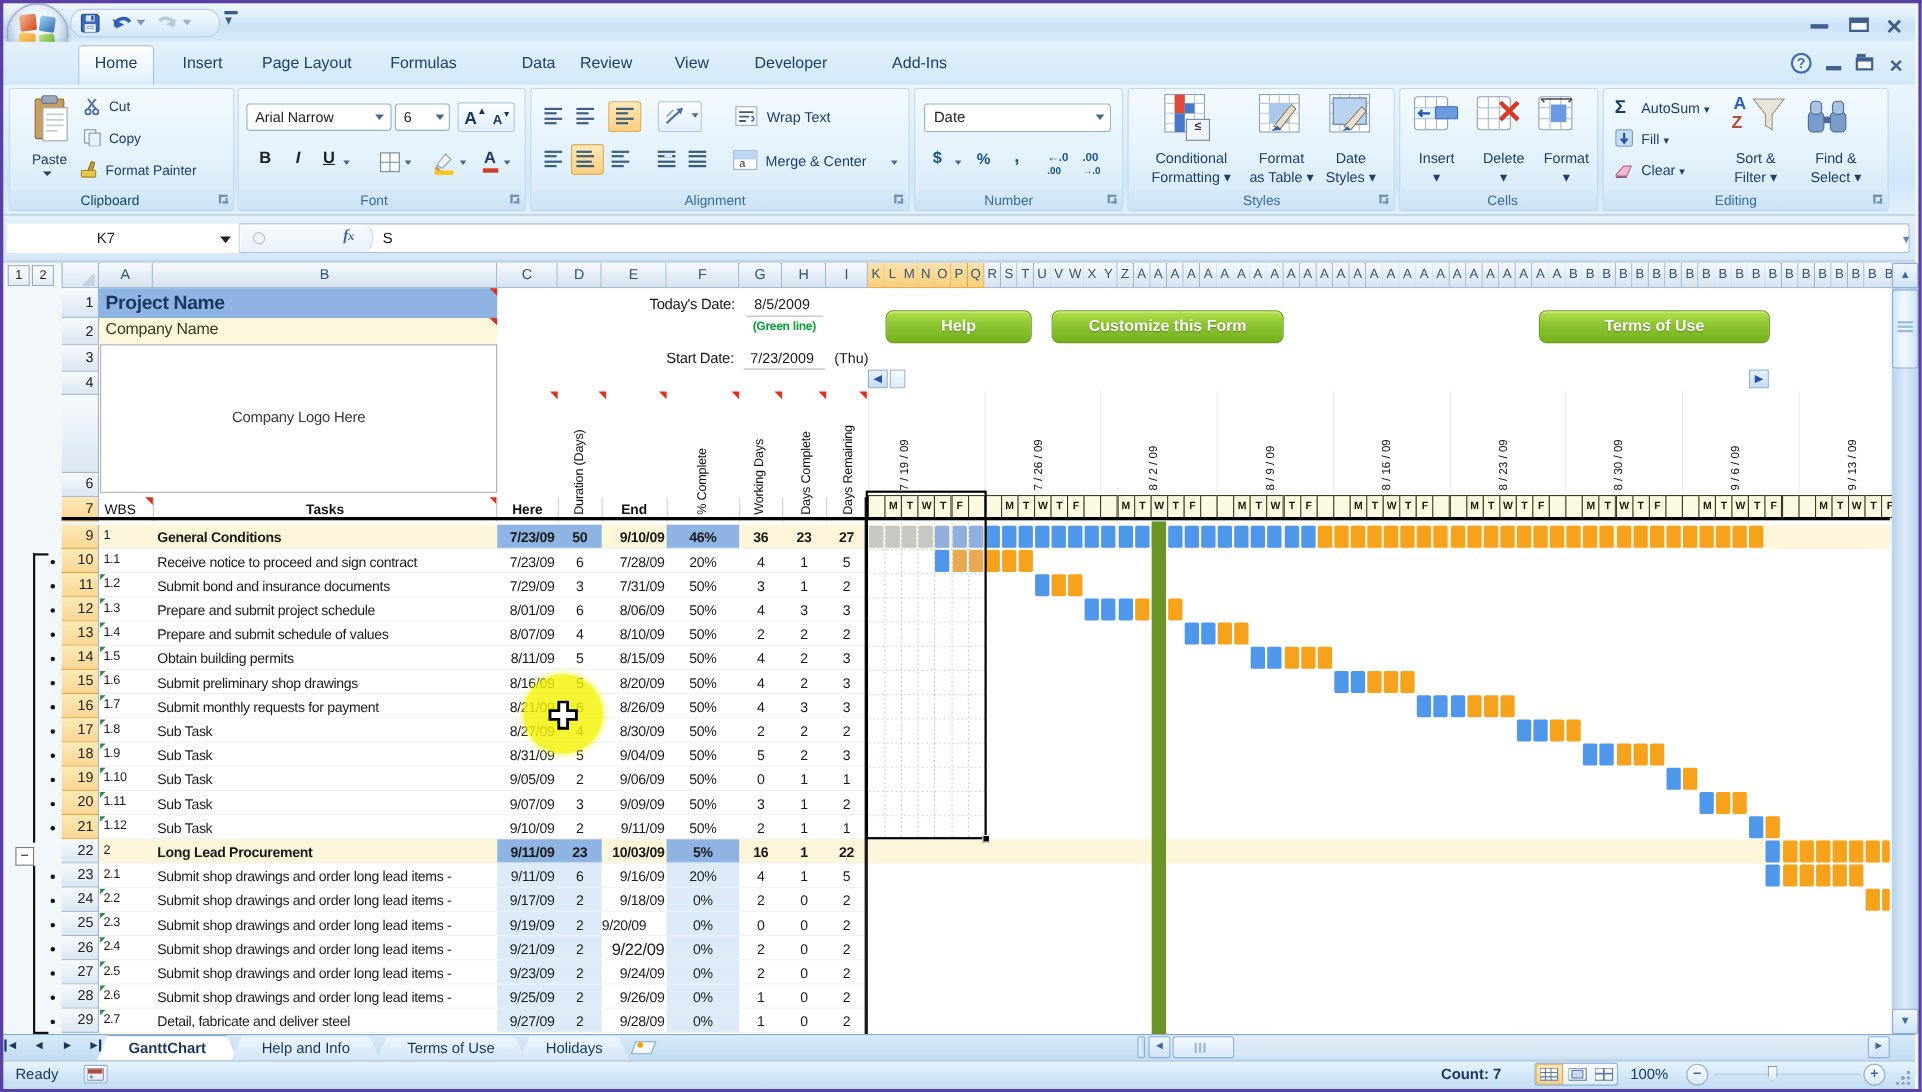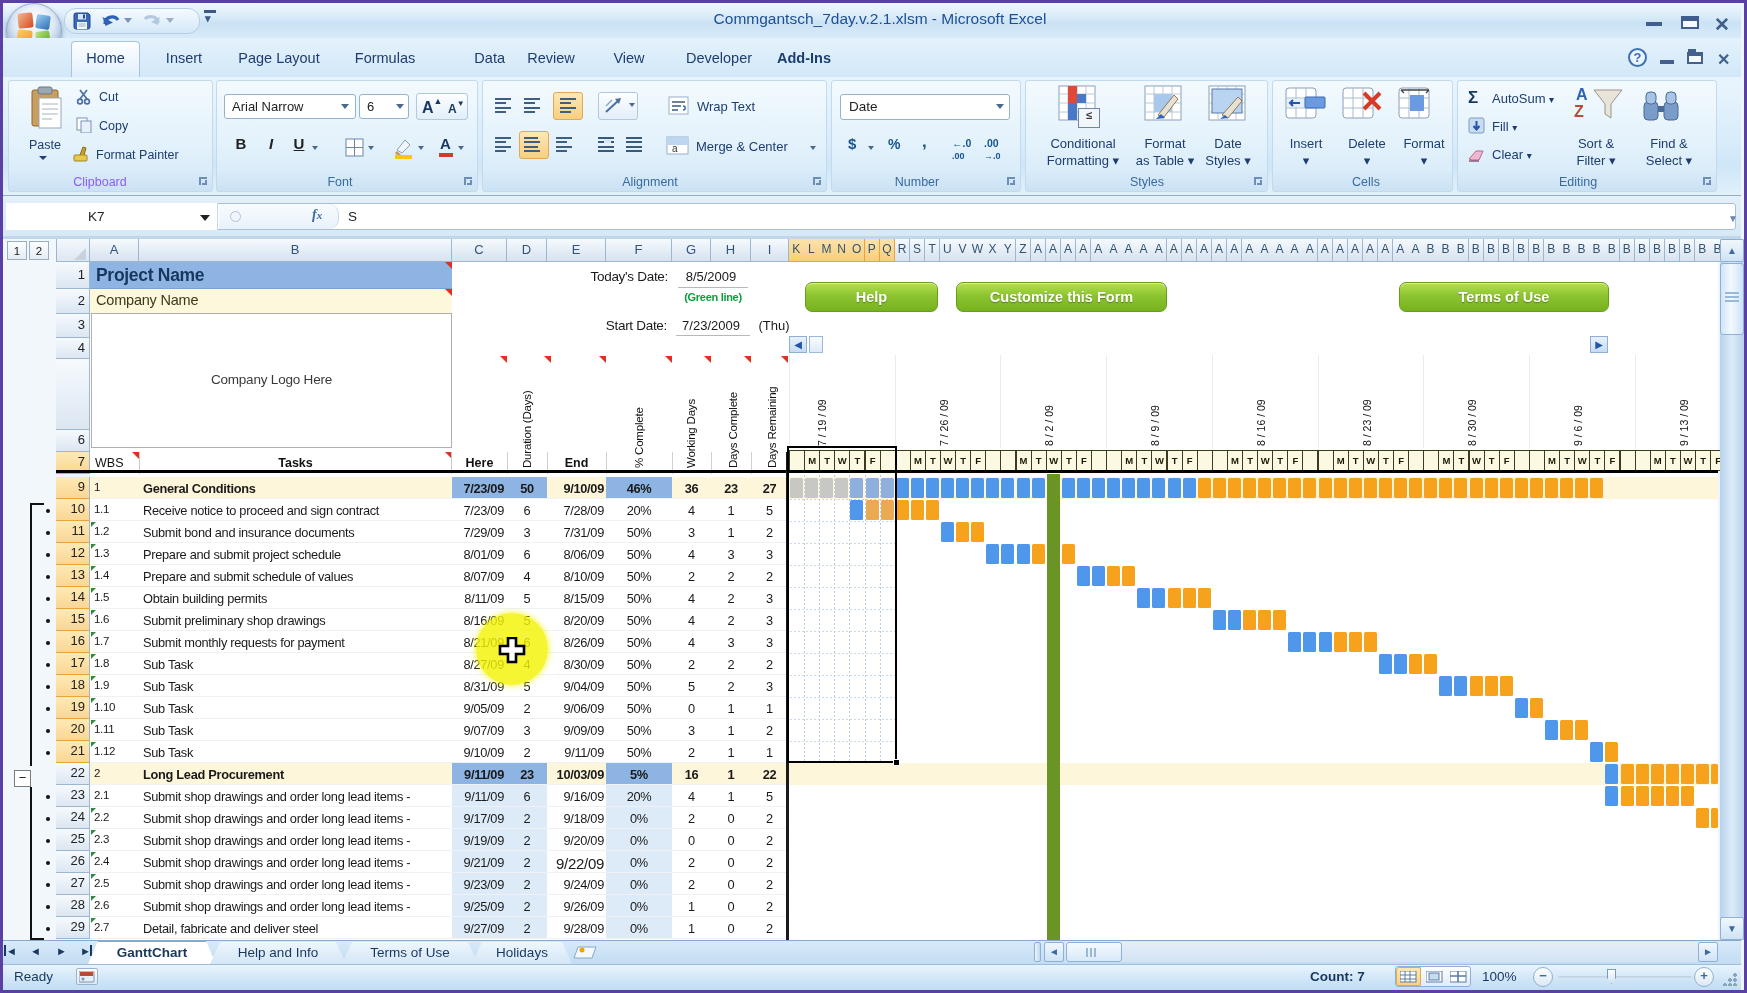--- a/index.html
+++ b/index.html
@@ -33,45 +33,44 @@
     </svg>
 <div class="abs" style="left:124px;top:18px;width:0;height:0;border-left:4px solid transparent;border-right:4px solid transparent;border-top:5px solid #7c93ab;"></div>
 <svg class="abs" style="left:140px;top:11px;" width="22" height="20" opacity="0.55">
       <path d="M18 12 C18 5,8 4,5 8" stroke="#8aa8c8" stroke-width="3.2" fill="none"></path>
       <path d="M20 6 L18 14 L11 11 Z" fill="#8aa8c8"></path>
     </svg>
 <div class="abs" style="left:166px;top:18px;width:0;height:0;border-left:4px solid transparent;border-right:4px solid transparent;border-top:5px solid #9ab0c6;"></div>
 <div class="abs" style="left:205px;top:12px;width:10px;height:14px;color:#3c5a85;font-size:11px;font-weight:bold;">▾</div>
 <div class="abs" style="left:204px;top:10px;width:12px;height:2.5px;background:#3c5a85;"></div>
 
-<div class="abs" style="left:600px;top:10px;width:560px;text-align:center;font-size:15.5px;color:#1e4f95;">Commgantsch_7day.v.2.1.xlsm - Microsoft Excel</div>
 
 <div class="abs" style="left:1646px;top:22px;width:16px;height:4px;background:#3f5e8e;"></div>
 <div class="abs" style="left:1681px;top:16px;width:18px;height:13px;border:2px solid #3f5e8e;border-top:5px solid #3f5e8e;background:#f5fafe;"></div>
 <div class="abs" style="left:1714px;top:13px;width:22px;height:20px;font-size:19px;font-weight:bold;color:#3f5e8e;">✕</div>
 <div class="abs" style="left:0;top:38px;width:1741px;height:39px;background:linear-gradient(#e4f2fc,#d2e8f8);"></div>
     <div class="abs" style="left:71px;top:41px;width:69px;height:36px;background:linear-gradient(#fdfeff,#eaf4fc 70%,#dceefb);border:1px solid #a8c3dd;border-bottom:none;border-radius:4px 4px 0 0;"></div>
     <div class="abs" style="left:71px;top:50px;width:69px;text-align:center;font-size:14.5px;color:#1d3e6f;">Home</div>
     <div class="abs" style="left:149px;top:50px;width:70px;text-align:center;font-size:14.5px;color:#1d3e6f;">Insert</div>
     <div class="abs" style="left:227px;top:50px;width:104px;text-align:center;font-size:14.5px;color:#1d3e6f;">Page Layout</div>
     <div class="abs" style="left:339px;top:50px;width:92px;text-align:center;font-size:14.5px;color:#1d3e6f;">Formulas</div>
     <div class="abs" style="left:439px;top:50px;width:66px;text-align:right;font-size:14.5px;color:#1d3e6f;">Data</div>
     <div class="abs" style="left:513px;top:50px;width:76px;text-align:center;font-size:14.5px;color:#1d3e6f;">Review</div>
     <div class="abs" style="left:597px;top:50px;width:64px;text-align:center;font-size:14.5px;color:#1d3e6f;">View</div>
     <div class="abs" style="left:669px;top:50px;width:100px;text-align:center;font-size:14.5px;color:#1d3e6f;">Developer</div>
-    <div class="abs" style="left:777px;top:50px;width:84px;text-align:left;font-size:14.5px;color:#1d3e6f;font-weight:bold;">Add-Ins</div>
+    <div class="abs" style="left:777px;top:50px;width:84px;text-align:right;font-size:14.5px;color:#1d3e6f;">Add-Ins</div>
 <div class="abs" style="left:1628px;top:48px;width:19px;height:19px;border-radius:50%;border:2px solid #3f6eb5;color:#3f6eb5;font-weight:bold;font-size:13px;text-align:center;line-height:16px;background:#eaf4fd;">?</div>
 <div class="abs" style="left:1660px;top:60px;width:14px;height:3.5px;background:#44618e;"></div>
 <div class="abs" style="left:1687px;top:52px;width:16px;height:12px;border:2px solid #44618e;border-top:4px solid #44618e;background:#f5fafe;"></div>
 <div class="abs" style="left:1688px;top:49px;width:8px;height:3px;background:#44618e;"></div>
 <div class="abs" style="left:1717px;top:50px;width:20px;height:18px;font-size:16px;font-weight:bold;color:#44618e;">✕</div>
 <div class="abs" style="left:0;top:77px;width:1741px;height:119px;background:linear-gradient(#e9f5fd,#d9ecfa 55%,#cfe6f8 75%,#e2f1fb);border-bottom:1px solid #8fb0d4;"></div>
     <div class="abs" style="left:8px;top:80px;width:205px;height:112px;background:linear-gradient(#f3fafe,#e2f1fb 60%,#d4e9f8);border:1px solid #c3d9ec;border-radius:3px;"></div>
     <div class="abs" style="left:9px;top:172px;width:203px;height:19px;background:linear-gradient(#d8ebf9,#cbe2f4);border-radius:0 0 3px 3px;"></div>
-    <div class="abs" style="left:40px;top:175px;width:120px;text-align:center;font-size:12.5px;color:#8b5cf6;">Clipboard</div>
+    <div class="abs" style="left:40px;top:175px;width:120px;text-align:center;font-size:12.5px;color:#0c4a6e;">Clipboard</div>
     <div class="abs" style="left:199px;top:177px;width:8px;height:8px;border-left:2px solid #6d8fb5;border-top:2px solid #6d8fb5;"></div>
     <div class="abs" style="left:202px;top:180px;width:5px;height:5px;border-right:2px solid #6d8fb5;border-bottom:2px solid #6d8fb5;"></div>
     <div class="abs" style="left:216px;top:80px;width:262px;height:112px;background:linear-gradient(#f3fafe,#e2f1fb 60%,#d4e9f8);border:1px solid #c3d9ec;border-radius:3px;"></div>
     <div class="abs" style="left:217px;top:172px;width:260px;height:19px;background:linear-gradient(#d8ebf9,#cbe2f4);border-radius:0 0 3px 3px;"></div>
     <div class="abs" style="left:280px;top:175px;width:120px;text-align:center;font-size:12.5px;color:#3a6a9e;">Font</div>
     <div class="abs" style="left:464px;top:177px;width:8px;height:8px;border-left:2px solid #6d8fb5;border-top:2px solid #6d8fb5;"></div>
     <div class="abs" style="left:467px;top:180px;width:5px;height:5px;border-right:2px solid #6d8fb5;border-bottom:2px solid #6d8fb5;"></div>
     <div class="abs" style="left:482px;top:80px;width:345px;height:112px;background:linear-gradient(#f3fafe,#e2f1fb 60%,#d4e9f8);border:1px solid #c3d9ec;border-radius:3px;"></div>
     <div class="abs" style="left:483px;top:172px;width:343px;height:19px;background:linear-gradient(#d8ebf9,#cbe2f4);border-radius:0 0 3px 3px;"></div>
     <div class="abs" style="left:590px;top:175px;width:120px;text-align:center;font-size:12.5px;color:#3a6a9e;">Alignment</div>
@@ -709,21 +708,21 @@
     <div class="abs" style="left:672px;top:811px;width:39px;text-align:center;font-size:12.8px;color:#1a1a1a;letter-spacing:-0.3px;">2</div>
     <div class="abs" style="left:711px;top:811px;width:40px;text-align:center;font-size:12.8px;color:#1a1a1a;letter-spacing:-0.3px;">0</div>
     <div class="abs" style="left:751px;top:811px;width:37px;text-align:center;font-size:12.8px;color:#1a1a1a;letter-spacing:-0.3px;">2</div>
     <div class="abs" style="left:452px;top:829px;width:95px;height:22px;background:#dcebf7;"></div>
     <div class="abs" style="left:606px;top:829px;width:66px;height:22px;background:#dcebf7;"></div>
     <div class="abs" style="left:90px;top:850px;width:698px;height:1px;background:#eef2f7;"></div>
     <div class="abs" style="left:94px;top:833px;font-size:11.5px;color:#1a1a1a;letter-spacing:-0.3px;">2.3</div>
     <div class="abs" style="left:143px;top:833px;font-size:12.8px;color:#1a1a1a;letter-spacing:-0.3px;white-space:nowrap;">Submit shop drawings and order long lead items -</div>
     <div class="abs" style="left:452px;top:833px;width:52px;text-align:right;font-size:12.8px;color:#1a1a1a;letter-spacing:-0.3px;">9/19/09</div>
     <div class="abs" style="left:507px;top:833px;width:40px;text-align:center;font-size:12.8px;color:#1a1a1a;letter-spacing:-0.3px;">2</div>
-    <div class="abs" style="left:547px;top:833px;width:57px;text-align:right;font-size:12.8px;color:#1a1a1a;letter-spacing:-0.3px;">9/20/09</div>
+    <div class="abs" style="left:547px;top:833px;width:57px;font-size:12.8px;color:#1a1a1a;letter-spacing:-0.3px;">9/20/09</div>
     <div class="abs" style="left:606px;top:833px;width:66px;text-align:center;font-size:12.8px;color:#1a1a1a;letter-spacing:-0.3px;">0%</div>
     <div class="abs" style="left:672px;top:833px;width:39px;text-align:center;font-size:12.8px;color:#1a1a1a;letter-spacing:-0.3px;">0</div>
     <div class="abs" style="left:711px;top:833px;width:40px;text-align:center;font-size:12.8px;color:#1a1a1a;letter-spacing:-0.3px;">0</div>
     <div class="abs" style="left:751px;top:833px;width:37px;text-align:center;font-size:12.8px;color:#1a1a1a;letter-spacing:-0.3px;">2</div>
     <div class="abs" style="left:452px;top:851px;width:95px;height:22px;background:#dcebf7;"></div>
     <div class="abs" style="left:606px;top:851px;width:66px;height:22px;background:#dcebf7;"></div>
     <div class="abs" style="left:90px;top:872px;width:698px;height:1px;background:#eef2f7;"></div>
     <div class="abs" style="left:94px;top:855px;font-size:11.5px;color:#1a1a1a;letter-spacing:-0.3px;">2.4</div>
     <div class="abs" style="left:143px;top:855px;font-size:12.8px;color:#1a1a1a;letter-spacing:-0.3px;white-space:nowrap;">Submit shop drawings and order long lead items -</div>
     <div class="abs" style="left:452px;top:855px;width:52px;text-align:right;font-size:12.8px;color:#1a1a1a;letter-spacing:-0.3px;">9/21/09</div>

